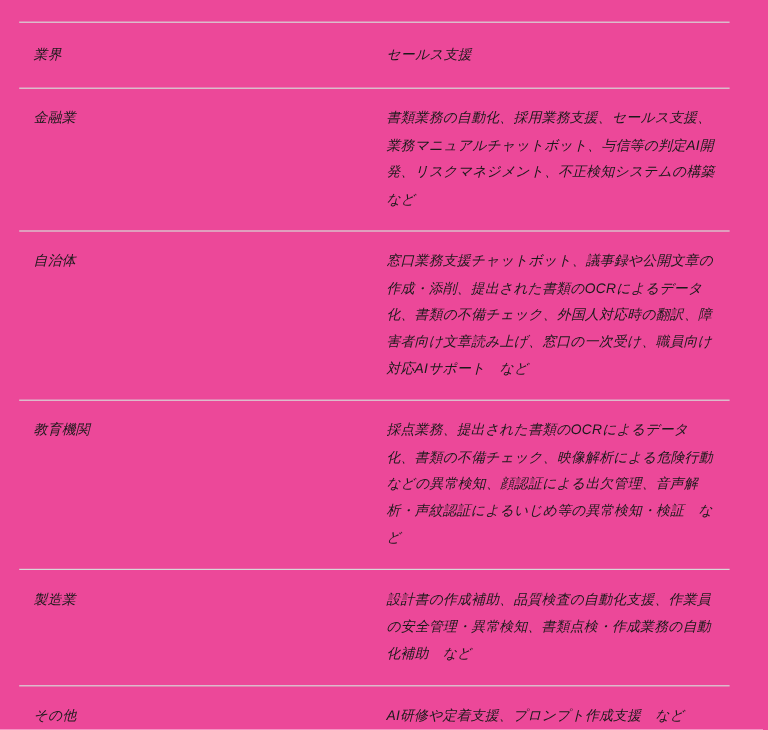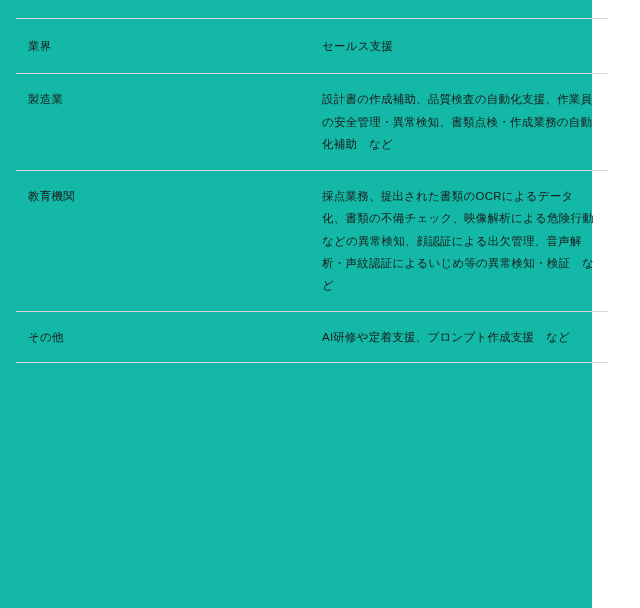--- a/index.html
+++ b/index.html
@@ -8,25 +8,26 @@
     background: #ffffff;
   }
   body {
     width: 640px;
     height: 608px;
     font-family: "Liberation Sans", sans-serif;
     color: #1a1a1a;
     -webkit-font-smoothing: antialiased;
   }
   .page {
-    width: 592px;
+    width: 640px;
     height: 608px;
     box-sizing: border-box;
     padding: 18px 16px 0 16px;
-    background: #14b8a6;
+    background: #ec4899;
+    font-style: italic;
   }
   table.offer-table {
     border-collapse: collapse;
     width: 592px;
     table-layout: fixed;
     border-top: 1px solid #d8d8d8;
     border-bottom: 1px solid #d8d8d8;
   }
   table.offer-table col.col-industry { width: 294px; }
   table.offer-table col.col-content { width: 298px; }
@@ -69,26 +70,34 @@
       <col class="col-content">
     </colgroup>
     <thead>
       <tr>
         <th class="head-cell">業界</th>
         <th class="head-cell">セールス支援</th>
       </tr>
     </thead>
     <tbody>
       <tr>
-        <td class="cell-industry">製造業</td>
-        <td class="cell-content">設計書の作成補助、品質検査の自動化支援、作業員の安全管理・異常検知、書類点検・作成業務の自動化補助　など</td>
+        <td class="cell-industry">金融業</td>
+        <td class="cell-content">書類業務の自動化、採用業務支援、セールス支援、業務マニュアルチャットボット、与信等の判定AI開発、リスクマネジメント、不正検知システムの構築　など</td>
+      </tr>
+      <tr>
+        <td class="cell-industry">自治体</td>
+        <td class="cell-content">窓口業務支援チャットボット、議事録や公開文章の作成・添削、提出された書類のOCRによるデータ化、書類の不備チェック、外国人対応時の翻訳、障害者向け文章読み上げ、窓口の一次受け、職員向け対応AIサポート　など</td>
       </tr>
       <tr>
         <td class="cell-industry">教育機関</td>
         <td class="cell-content">採点業務、提出された書類のOCRによるデータ化、書類の不備チェック、映像解析による危険行動などの異常検知、顔認証による出欠管理、音声解析・声紋認証によるいじめ等の異常検知・検証　など</td>
+      </tr>
+      <tr>
+        <td class="cell-industry">製造業</td>
+        <td class="cell-content">設計書の作成補助、品質検査の自動化支援、作業員の安全管理・異常検知、書類点検・作成業務の自動化補助　など</td>
       </tr>
       <tr>
         <td class="cell-industry">その他</td>
         <td class="cell-content">AI研修や定着支援、プロンプト作成支援　など</td>
       </tr>
     </tbody>
   </table>
 </div>
 
 </body></html>

